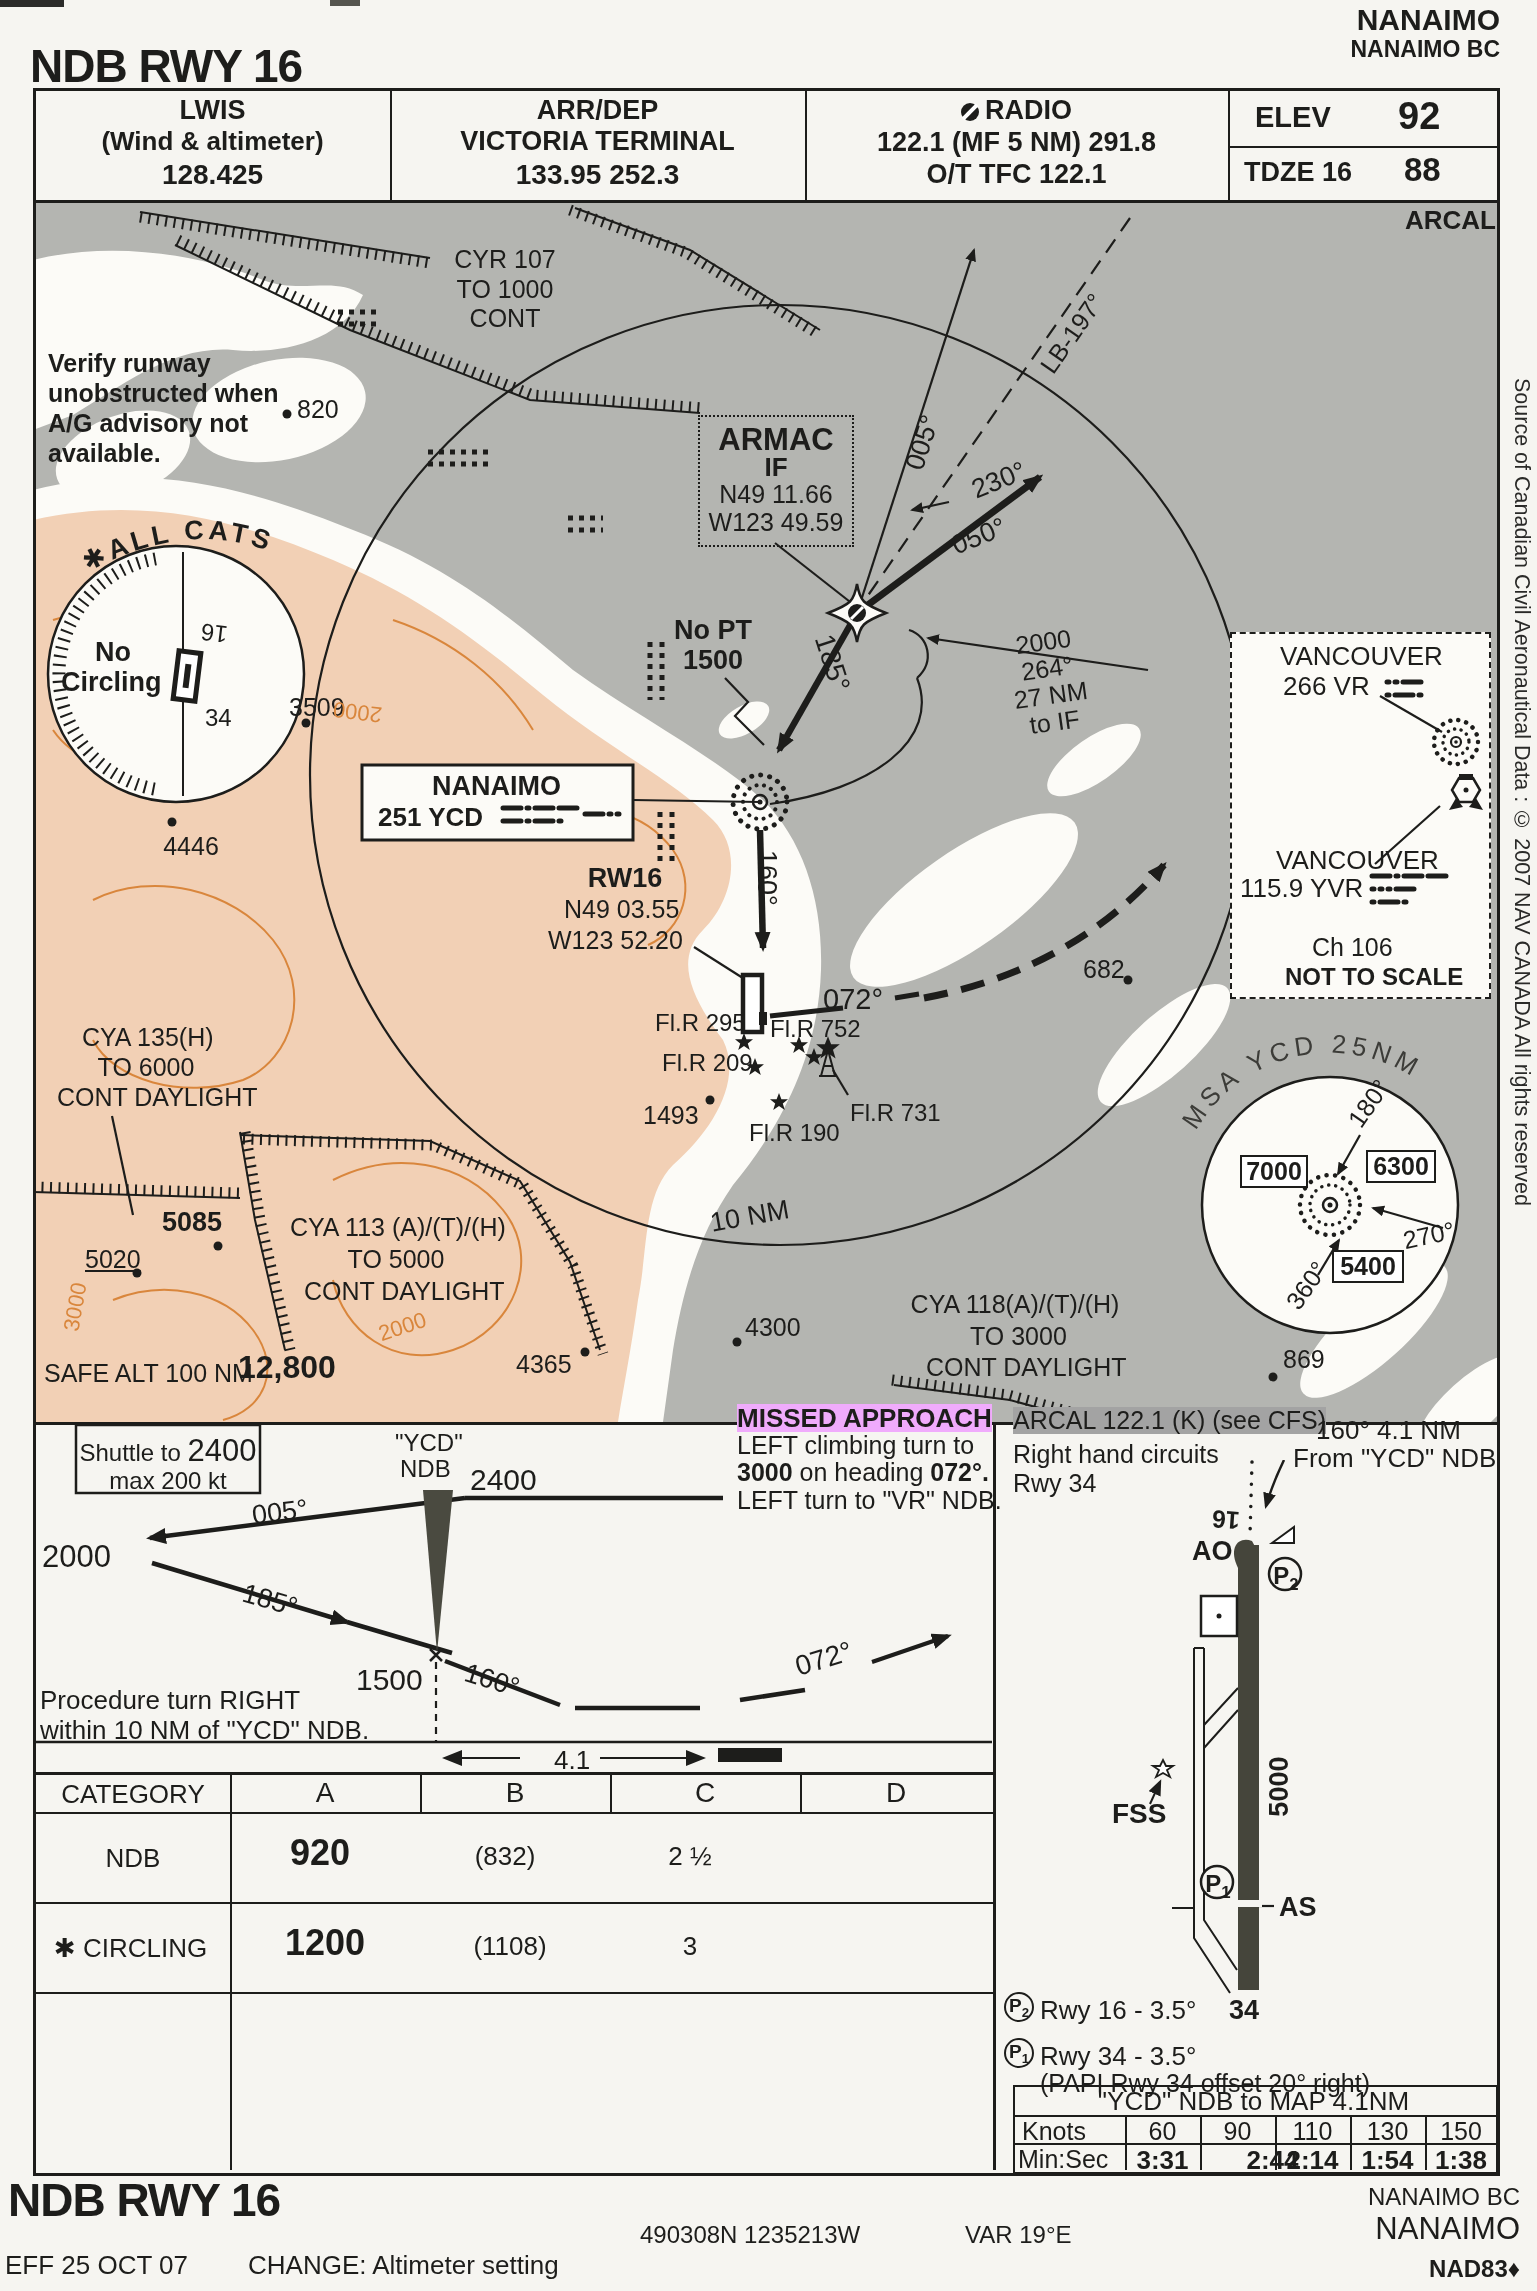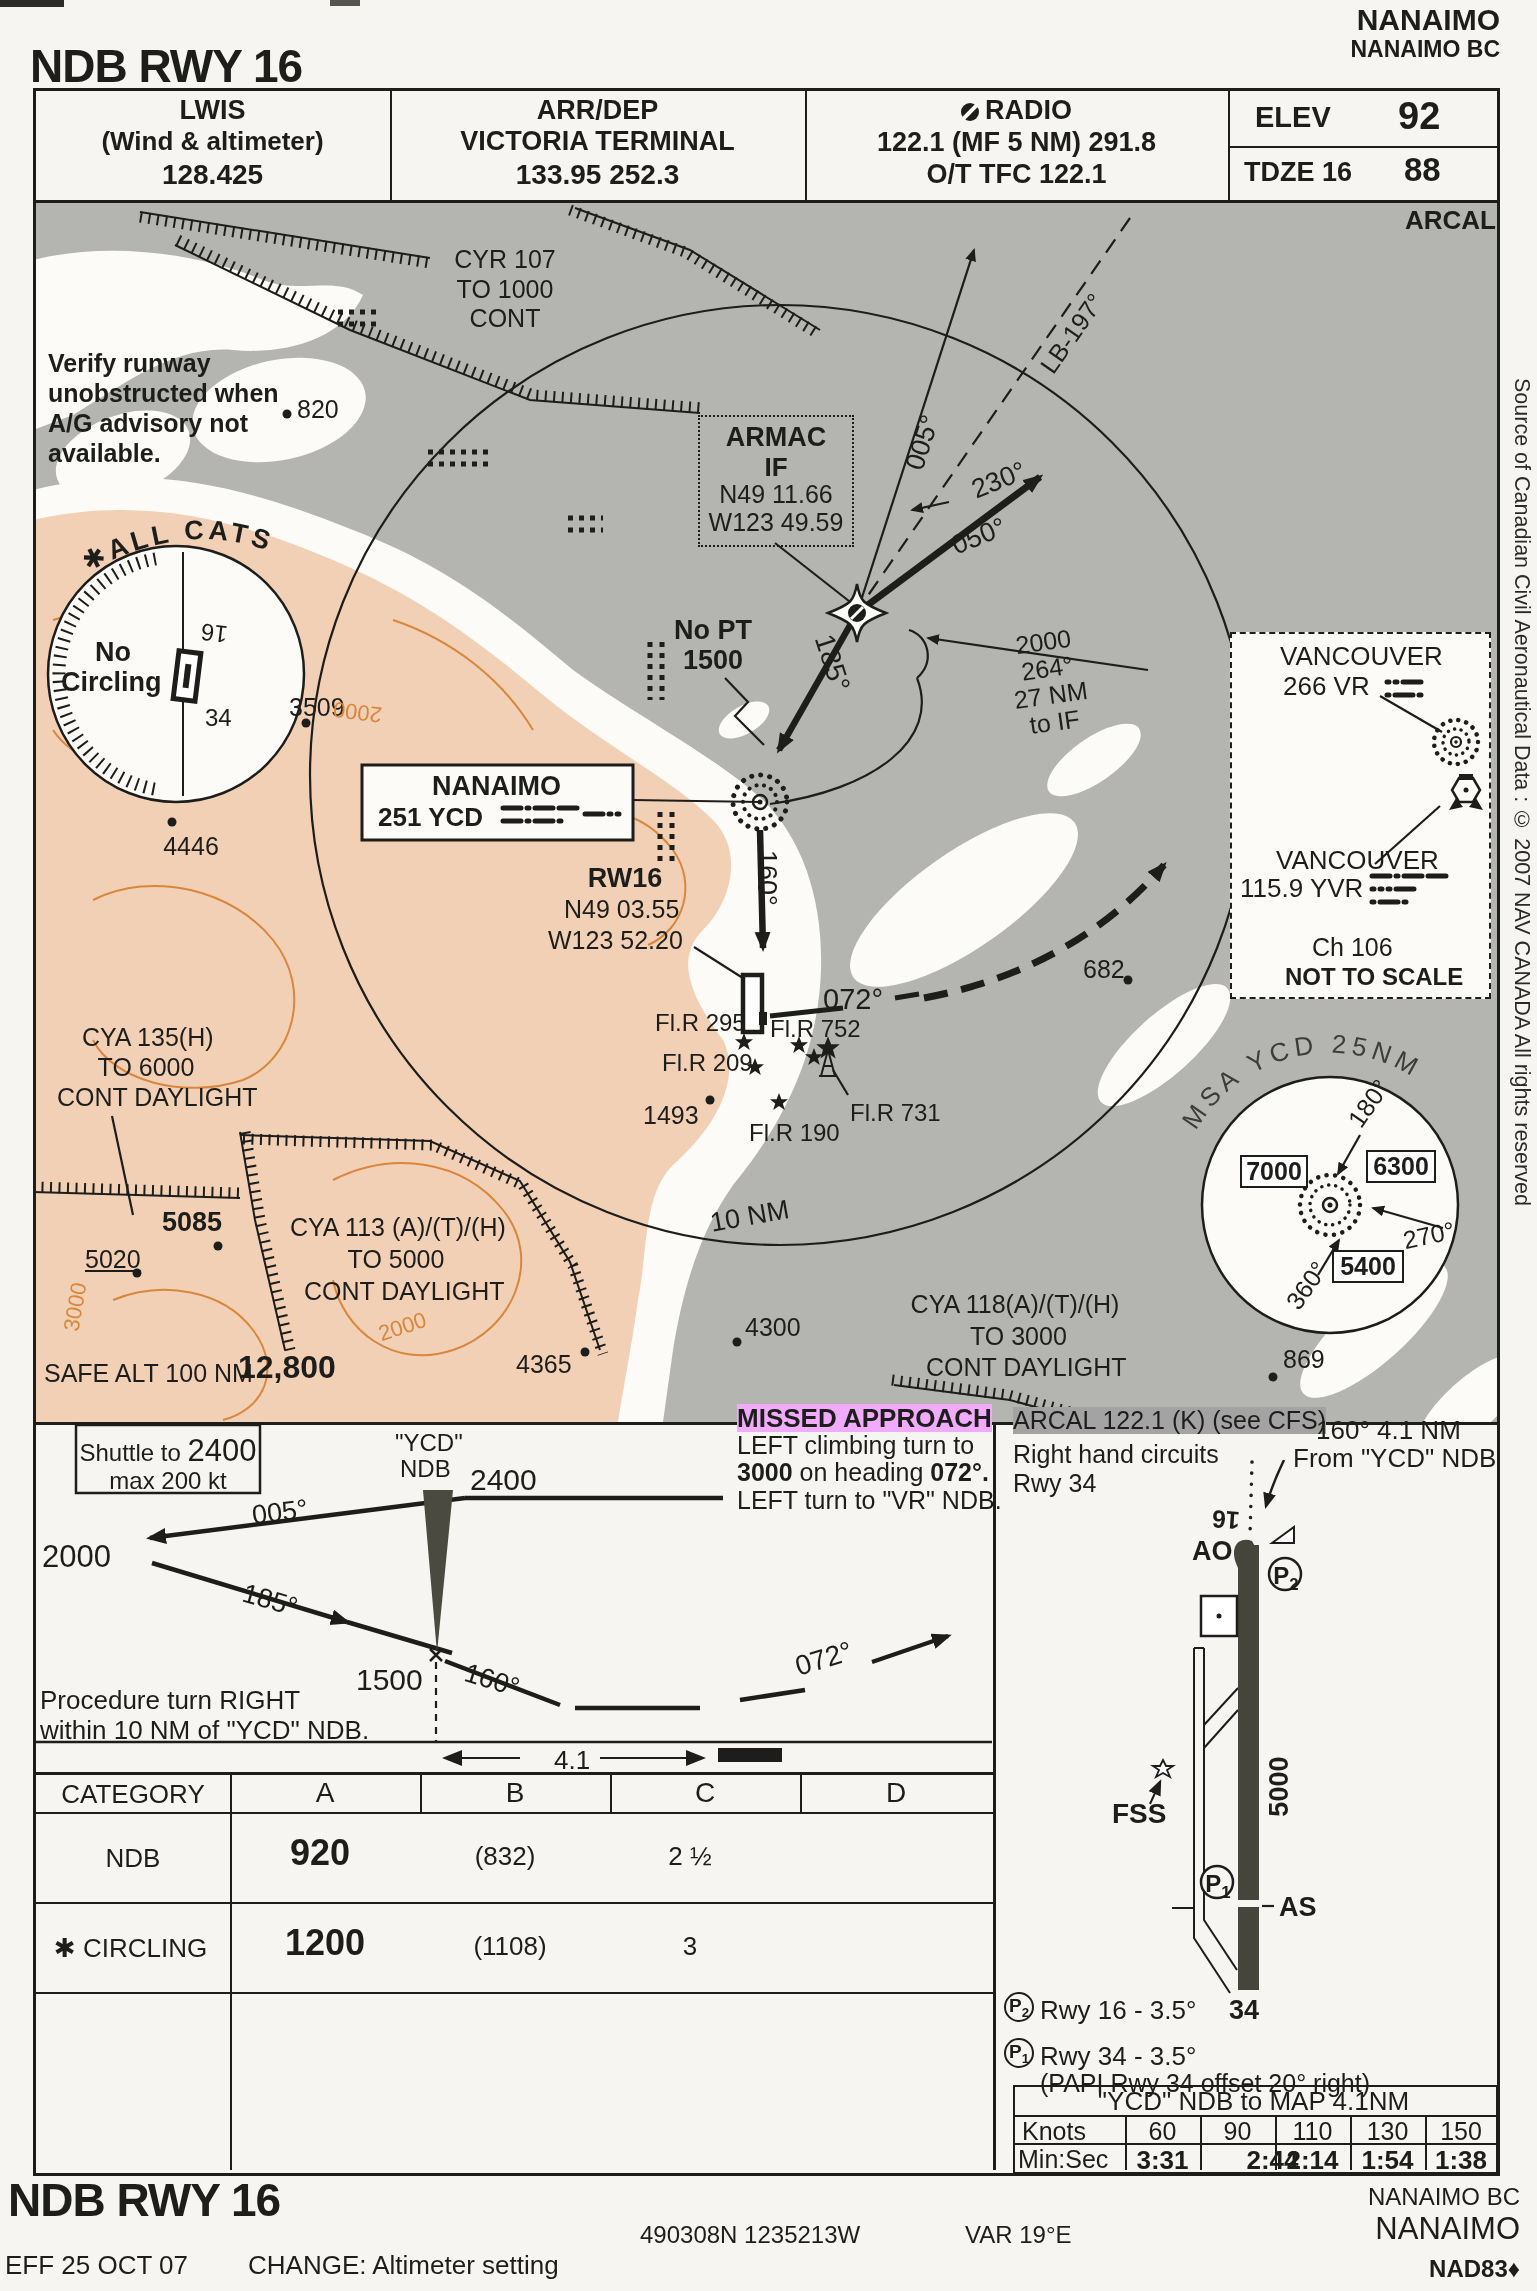--- a/index.html
+++ b/index.html
@@ -222,21 +222,21 @@
     <div class="L B" style="left:15px;top:240px;font-size:25px;">available.</div>
     <div class="L" style="left:264px;top:196px;font-size:25px;">820</div>
     <div class="L B" style="left:62px;top:438px;font-size:27px;">No</div>
     <div class="L B" style="left:28px;top:468px;font-size:27px;">Circling</div>
     <div class="L" style="left:168px;top:420px;font-size:24px;transform:rotate(187deg);">16</div>
     <div class="L" style="left:172px;top:505px;font-size:24px;">34</div>
     <div class="L C" style="left:120px;top:633px;width:76px;font-size:25px;">4446</div>
     <div class="L" style="left:256px;top:494px;font-size:25px;">3509</div>
 
     <div class="dotbox" style="left:665px;top:215px;width:152px;height:128px;">
-      <div class="L C B" style="left:0;top:6px;width:100%;font-size:27px;">ARMAC</div>
+      <div class="L C B" style="left:0;top:6px;width:100%;font-size:31px;">ARMAC</div>
       <div class="L C B" style="left:0;top:36px;width:100%;font-size:26px;">IF</div>
       <div class="L C" style="left:0;top:64px;width:100%;font-size:25px;">N49 11.66</div>
       <div class="L C" style="left:0;top:92px;width:100%;font-size:25px;">W123 49.59</div>
     </div>
 
     <div class="L" style="left:862px;top:228px;font-size:27px;transform:rotate(-72deg);">005°</div>
     <div class="L" style="left:938px;top:266px;font-size:27px;transform:rotate(-22deg);">230°</div>
     <div class="L" style="left:918px;top:322px;font-size:27px;transform:rotate(-22deg);">050°</div>
     <div class="L" style="left:994px;top:120px;font-size:25px;transform:rotate(-55deg);">LB-197°</div>
     <div class="L" style="left:770px;top:448px;font-size:28px;transform:rotate(72deg);">185°</div>

